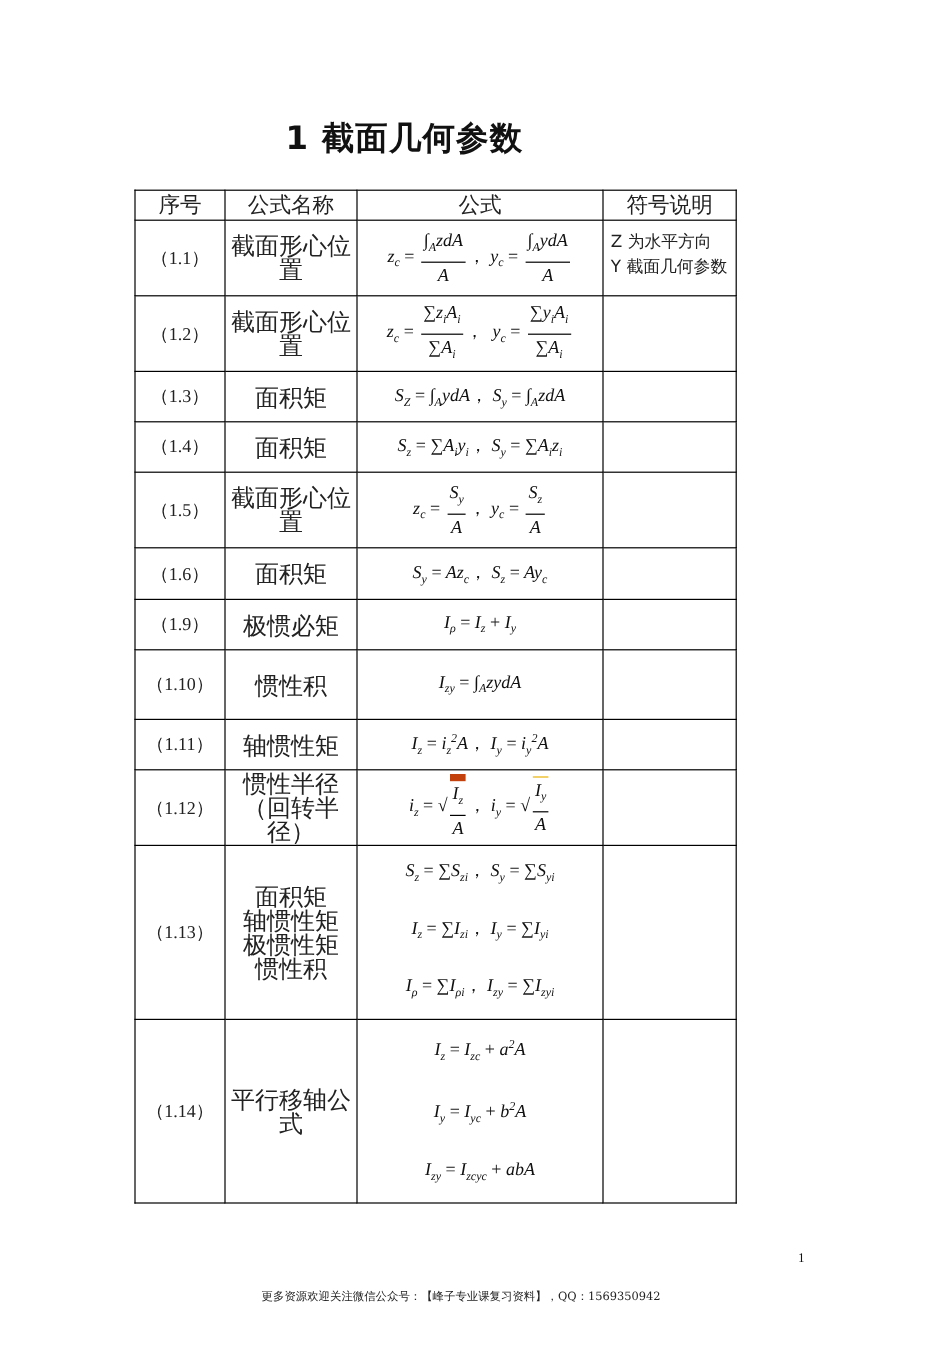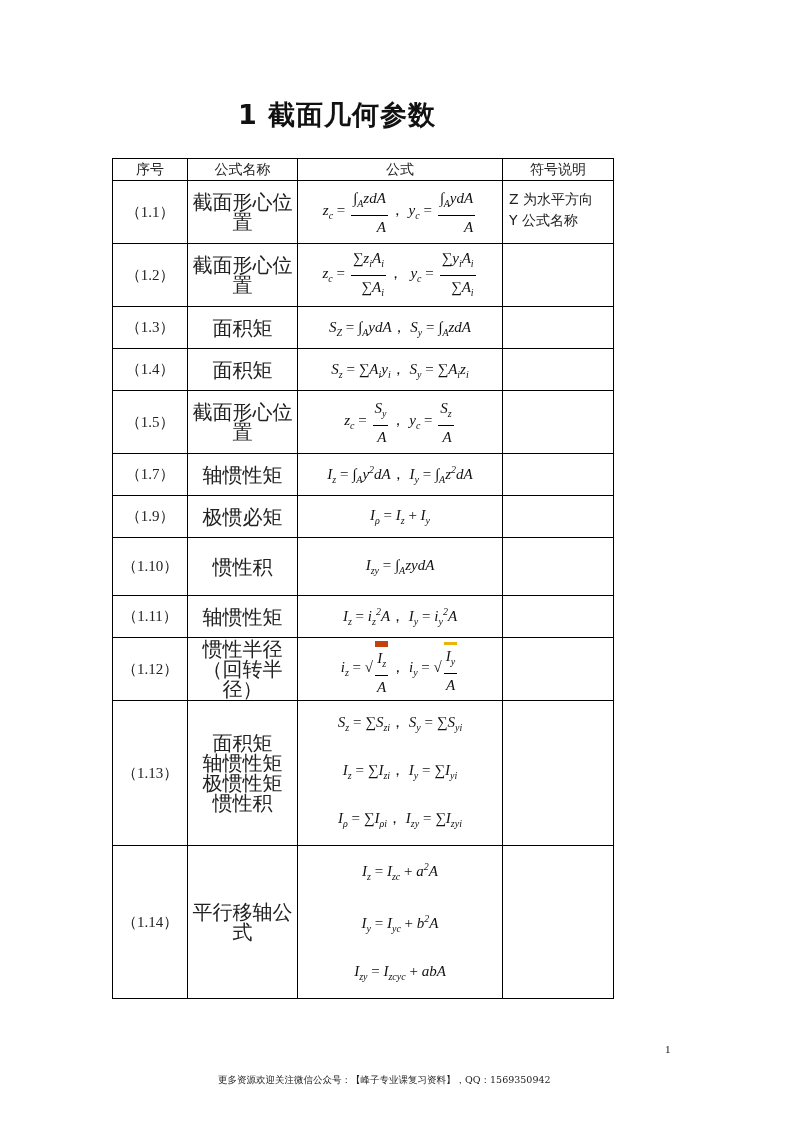--- a/index.html
+++ b/index.html
@@ -5,29 +5,29 @@
   html, body { margin: 0; padding: 0; background: #ffffff; }
   body { width: 793px; height: 1122px; position: relative; overflow: hidden;
          font-family: "DejaVu Serif", "Liberation Serif", serif; color: #111; }
   .title { position: absolute; top: 97px; left: 0; width: 674px; text-align: center;
            font-size: 27px; font-weight: bold; letter-spacing: 1px;
            font-family: "DejaVu Sans", "Liberation Sans", sans-serif; }
   table.ftab { position: absolute; left: 112px; top: 158px; border-collapse: collapse;
                table-layout: fixed; width: 501px; }
   table.ftab td, table.ftab th { border: 1.3px solid #000; padding: 0; text-align: center;
                vertical-align: middle; font-weight: normal; }
-  th { font-family: "DejaVu Sans", "Liberation Sans", sans-serif; font-size: 14px; height: 21px; color: #222; }
+  th { font-family: "DejaVu Sans", "Liberation Sans", sans-serif; font-size: 18px; height: 21px; color: #222; }
   .c-no { font-family: "Liberation Serif", serif; font-size: 15px; color: #222; }
   .c-name { font-family: "DejaVu Sans", "Liberation Sans", sans-serif; font-size: 20px; color: #222; line-height: 20px; }
   .c-note { text-align: left !important; padding-left: 6px !important; font-family: "DejaVu Sans", "Liberation Sans", sans-serif; font-size: 14px; line-height: 21px; vertical-align: top !important; padding-top: 8px !important; color: #222; margin-top: 26px; }
   .c-formula { font-family: "Liberation Serif", serif; font-style: italic; font-size: 15px; }
   .m { font-family: "Liberation Serif", serif; font-style: italic; white-space: nowrap; }
   .m .up { font-style: normal; }
   .frac { display: inline-block; vertical-align: middle; text-align: center; margin: 0 2px; }
-  .frac > span { display: block; padding: 0 2px; line-height: 22px; text-align: right; }
+  .frac > span { display: block; padding: 0 2px; line-height: 22px; }
   .frac > span.num { border-bottom: 1px solid #000; }
   sub, sup { font-size: 10px; }
   .line { display: block; line-height: 42px; }
   .footer-page { position: absolute; left: 665px; top: 1043px; font-family: "Liberation Serif", serif; font-size: 11px; }
   .footer-note { position: absolute; left: 218px; top: 1074px; font-family: "DejaVu Serif", serif; font-size: 9.5px; color: #222; }
 </style>
 </head>
 <body>
 
 <div class="title">1  截面几何参数</div>
@@ -51,21 +51,21 @@
     <td class="c-no">（1.1）</td>
     <td class="c-name">截面形心位置</td>
     <td class="c-formula">
       <span class="m">z<sub>c</sub> <span class="up">=</span>
         <span class="frac"><span class="num">∫<sub>A</sub>zdA</span><span>A</span></span><span class="up">，</span>
         y<sub>c</sub> <span class="up">=</span>
         <span class="frac"><span class="num">∫<sub>A</sub>ydA</span><span>A</span></span></span>
     </td>
     <td class="c-note">
       <div>Z 为水平方向</div>
-      <div>Y 公式名称</div>
+      <div>Y 截面几何参数</div>
     </td>
   </tr>
 
   <tr style="height:63px">
     <td class="c-no">（1.2）</td>
     <td class="c-name">截面形心位置</td>
     <td class="c-formula">
       <span class="m">z<sub>c</sub> <span class="up">=</span>
         <span class="frac"><span class="num"><span class="up">∑</span>z<sub>i</sub>A<sub>i</sub></span><span><span class="up">∑</span>A<sub>i</sub></span></span><span class="up">，</span>
         &nbsp;y<sub>c</sub> <span class="up">=</span>
@@ -97,29 +97,29 @@
     <td class="c-name">截面形心位置</td>
     <td class="c-formula">
       <span class="m">z<sub>c</sub> <span class="up">=</span>
         <span class="frac"><span class="num">S<sub>y</sub></span><span>A</span></span><span class="up">，</span>
         y<sub>c</sub> <span class="up">=</span>
         <span class="frac"><span class="num">S<sub>z</sub></span><span>A</span></span></span>
     </td>
     <td></td>
   </tr>
 
-
-  <tr style="height:42px">
-    <td class="c-no">（1.7）</td>
-    <td class="c-name">轴惯性矩</td>
+  <tr style="height:43px">
+    <td class="c-no">（1.6）</td>
+    <td class="c-name">面积矩</td>
     <td class="c-formula">
-      <span class="m">I<sub>z</sub> <span class="up">=</span> ∫<sub>A</sub>y<sup>2</sup>dA<span class="up">，</span> I<sub>y</sub> <span class="up">=</span> ∫<sub>A</sub>z<sup>2</sup>dA</span>
+      <span class="m">S<sub>y</sub> <span class="up">=</span> Az<sub>c</sub><span class="up">，</span> S<sub>z</sub> <span class="up">=</span> Ay<sub>c</sub></span>
     </td>
     <td></td>
   </tr>
+
 
 
   <tr style="height:42px">
     <td class="c-no">（1.9）</td>
     <td class="c-name">极惯必矩</td>
     <td class="c-formula">
       <span class="m">I<sub>ρ</sub> <span class="up">=</span> I<sub>z</sub> <span class="up">+</span> I<sub>y</sub></span>
     </td>
     <td></td>
   </tr>
@@ -143,21 +143,21 @@
   </tr>
 
   <tr style="height:63px">
     <td class="c-no">（1.12）</td>
     <td class="c-name">
       <div>惯性半径</div>
       <div>（回转半径）</div>
     </td>
     <td class="c-formula">
       <span class="m">i<sub>z</sub> <span class="up">= √</span><span class="frac" style="border-top:6px solid #c2410c"><span class="num">I<sub>z</sub></span><span>A</span></span><span class="up">，</span>
-        i<sub>y</sub> <span class="up">= √</span><span class="frac" style="border-top:3px solid #eab308"><span class="num">I<sub>y</sub></span><span>A</span></span></span>
+        i<sub>y</sub> <span class="up">= √</span><span class="frac" style="border-top:1px solid #eab308"><span class="num">I<sub>y</sub></span><span>A</span></span></span>
     </td>
     <td></td>
   </tr>
 
   <tr style="height:125px">
     <td class="c-no">（1.13）</td>
     <td class="c-name">
       <div>面积矩</div>
       <div>轴惯性矩</div>
       <div>极惯性矩</div>

